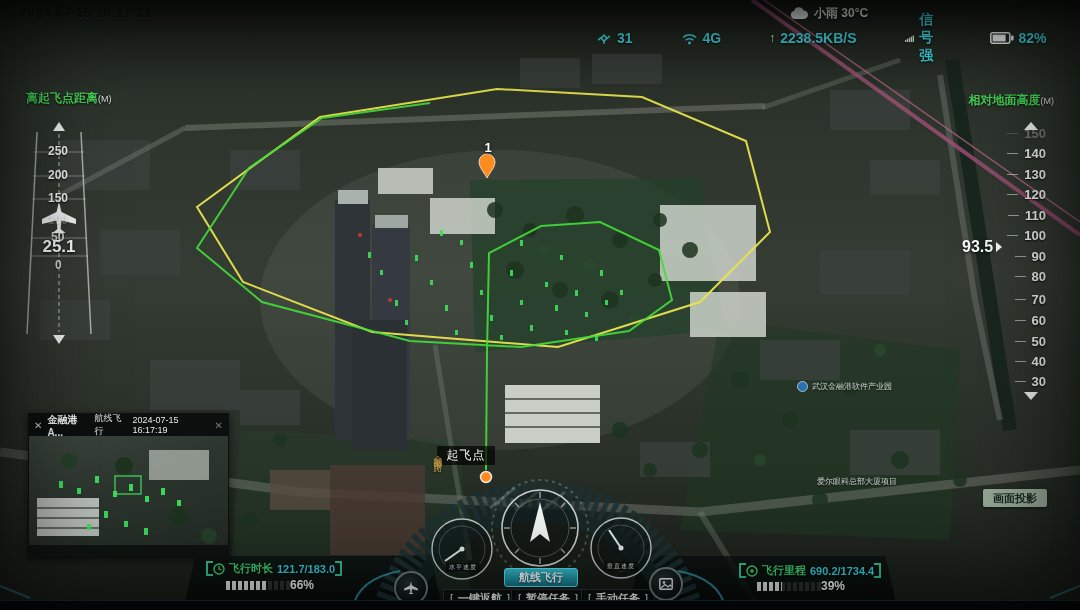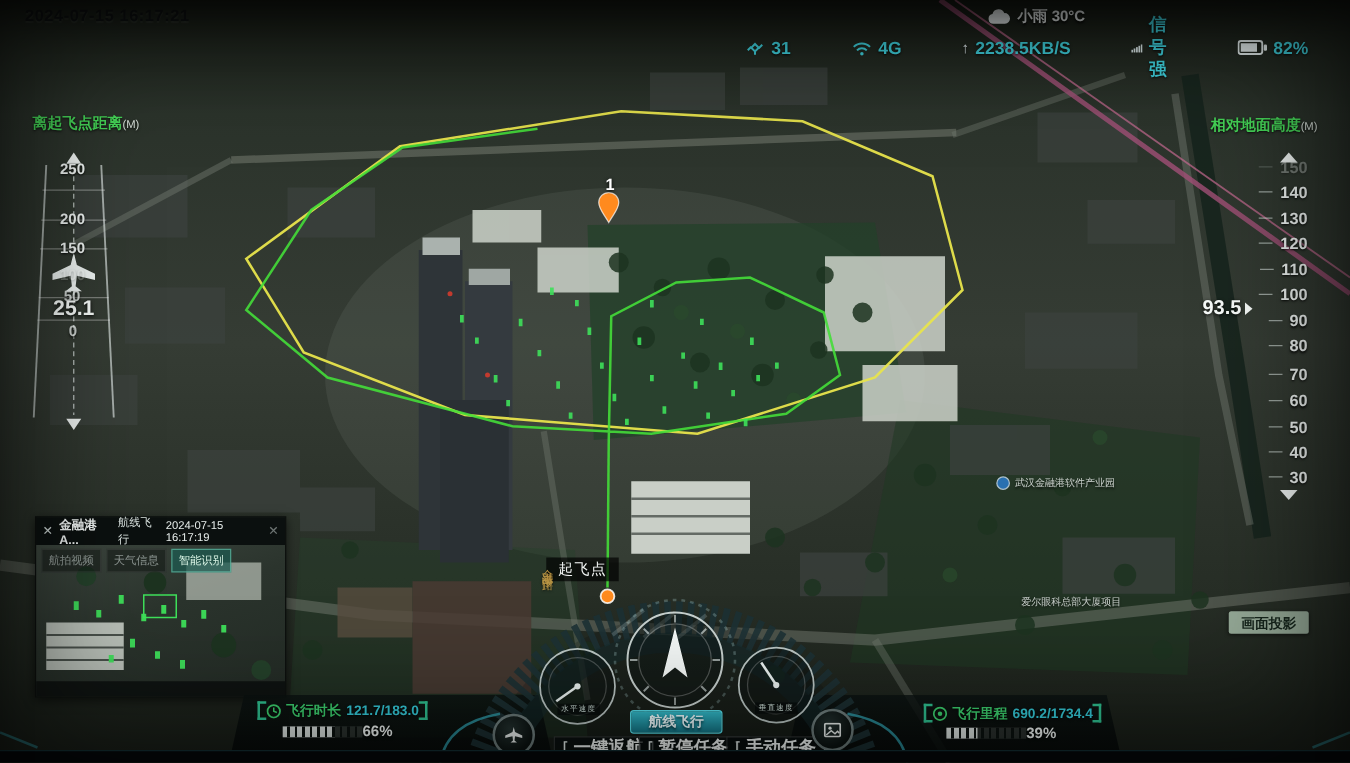--- a/index.html
+++ b/index.html
@@ -52,21 +52,21 @@
     padding:2px 5px;border:1px solid rgba(255,255,255,.08);}
   .vtab.active{color:#d8f3e4;background:rgba(30,90,80,.75);border:1px solid rgba(120,230,200,.5);}
   .vfoot{position:absolute;left:0;bottom:0;right:0;height:12px;background:rgba(5,9,8,.7);}
 
   
   .modebtn{left:504px;top:568px;width:72px;height:17px;display:flex;align-items:center;justify-content:center;
     background:linear-gradient(180deg,#34bccb,#147586);border:1px solid #57e2ef;border-radius:3px;
     color:#f0fdff;font-size:11px;font-weight:bold;text-shadow:0 1px 2px rgba(0,20,25,.7);}
   .taskbtn{height:16px;display:flex;align-items:center;justify-content:center;
     background:rgba(8,14,13,.74);border:1px solid rgba(255,255,255,.14);
-    color:#f2f6f5;font-size:14px;font-weight:bold;padding:0 6px;}
+    color:#f2f6f5;font-size:11px;font-weight:bold;padding:0 6px;}
   .taskbtn::before{content:"[";color:#e5edeb;margin-right:5px;font-weight:normal;}
   .taskbtn::after{content:"]";color:#e5edeb;margin-left:5px;font-weight:normal;}
   .circbtn{width:30px;height:30px;border-radius:50%;
     background:radial-gradient(circle at 40% 35%,#243230,#0b1211 70%);
     border:2px solid rgba(185,205,205,.55);display:flex;align-items:center;justify-content:center;}
   .diallab{position:absolute;width:34px;height:9px;background:rgba(4,9,9,.65);color:#cfe0da;
     font-size:6px;display:flex;align-items:center;justify-content:center;letter-spacing:1px;}
 
   
   .stats-frame{position:absolute;height:15px;display:flex;align-items:center;gap:4px;padding:0 7px;}
@@ -343,21 +343,21 @@
         <line x1="14" y1="34" x2="64" y2="34"></line>
           <line x1="13" y1="58" x2="65" y2="58"></line>
         <line x1="12" y1="81" x2="66" y2="81"></line>
           <line x1="11" y1="120" x2="67" y2="120"></line>
         <line x1="10" y1="138" x2="68" y2="138"></line>
       </g>
       <polygon points="39,4 33,13 45,13" fill="#eef3f1"></polygon>
       <polygon points="39,226 33,217 45,217" fill="#eef3f1"></polygon>
       <path d="M39,84 L41.5,94 L56,101 L56,106 L41.5,102.5 L40.5,111 L45.5,115 L32.5,115 L37.5,111 L36.5,102.5 L22,106 L22,101 L36.5,94 Z" fill="#eef4f2"></path>
     </svg>
-    <span class="ticknum" style="left:28px;top:10px;">250</span>
+    <span class="ticknum" style="left:28px;top:26px;">250</span>
     <span class="ticknum" style="left:28px;top:50px;">200</span>
     <span class="ticknum" style="left:28px;top:73px;">150</span>
     <span class="ticknum" style="left:28px;top:95px;opacity:.25;">100</span>
     <span class="ticknum" style="left:31px;top:112px;opacity:.8;">50</span>
     <span class="ticknum" style="left:35px;top:140px;opacity:.8;">0</span>
     <span class="bigval" style="position:absolute;left:17px;top:119px;width:44px;text-align:center;">25.1</span>
   </div>
 
   <div class="abs scale-title hud-shadow" style="left:958px;top:92px;width:96px;text-align:right;">
     <span>相对地面高度</span><span class="u">(M)</span>
@@ -454,25 +454,20 @@
         <rect x="86" y="40" width="26" height="18" fill="none" stroke="#3ee05a" stroke-width="1.2"></rect>
       </svg>
     </div>
     <div class="vhead">
       <span class="vclose">✕</span>
       <span class="t">金融港A...</span>
       <span class="m">航线飞行</span>
       <span class="ts">2024-07-15 16:17:19</span>
       <span class="vclose" style="opacity:.5;">✕</span>
     </div>
-    <div class="vtabs">
-      <span class="vtab">航拍视频</span>
-      <span class="vtab">天气信息</span>
-      <span class="vtab active">智能识别</span>
-    </div>
     <div class="vfoot"></div>
   </div>
 
   <div class="statspanel" style="left:185px;width:256px;clip-path:polygon(4% 0,96% 0,100% 100%,0 100%);"></div>
   <div class="statspanel" style="left:630px;width:266px;clip-path:polygon(4% 0,96% 0,100% 100%,0 100%);"></div>
 
   <div class="stats-frame" style="left:206px;top:561px;">
     <svg width="12" height="12" viewBox="0 0 12 12">
       <circle cx="6" cy="6" r="5" fill="none" stroke="#3ccf6e" stroke-width="1.4"></circle>
       <path d="M6,3 L6,6 L8.5,7" stroke="#3ccf6e" stroke-width="1.2" fill="none"></path>

